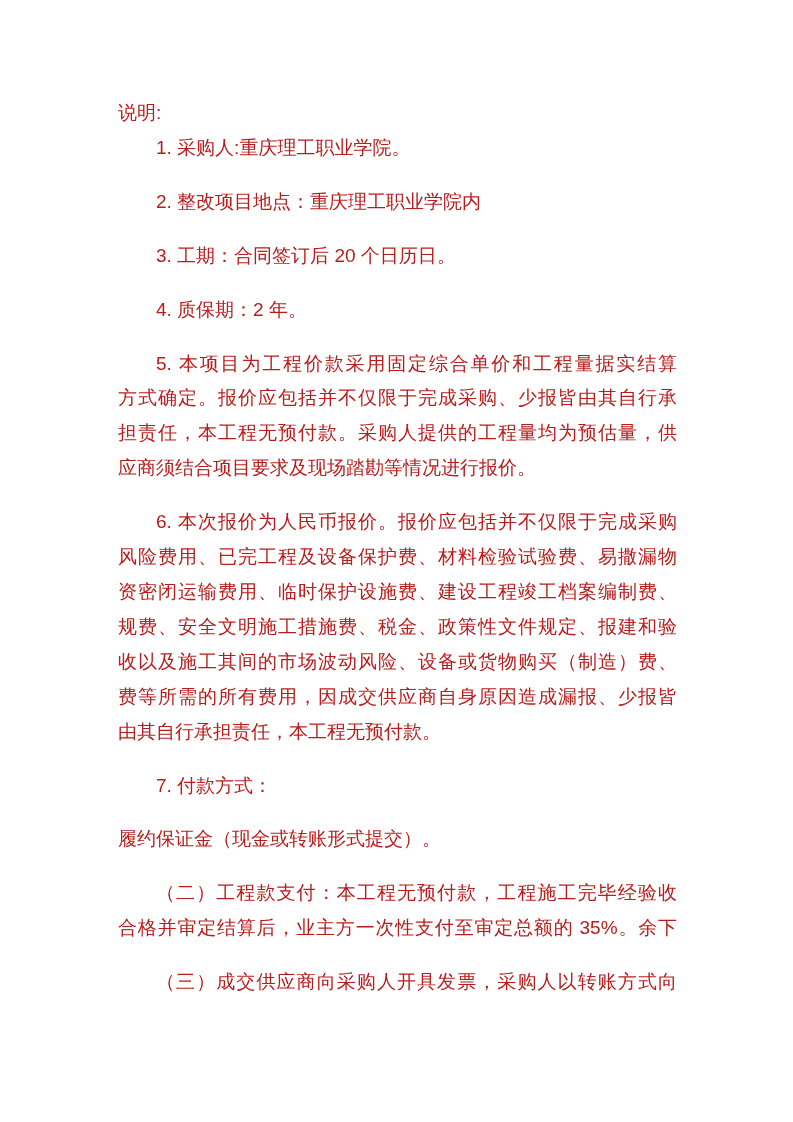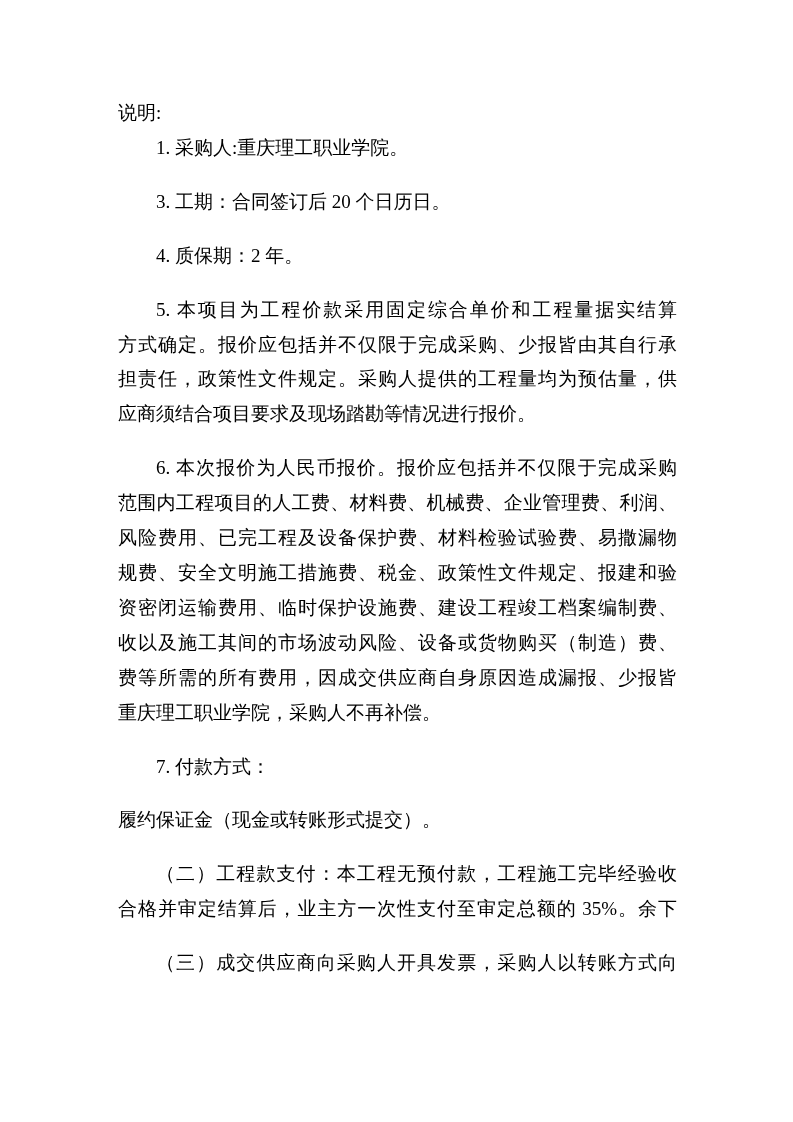--- a/index.html
+++ b/index.html
@@ -6,22 +6,22 @@
     margin: 0;
     padding: 0;
     background: #ffffff;
   }
   .page {
     position: relative;
     width: 793px;
     height: 1038px;
     background: #ffffff;
     overflow: hidden;
-    font-family: Liberation Serif, serif;
-    color: #000000;
+    font-family: Liberation Sans, sans-serif;
+    color: #b91c1c;
     font-size: 19px;
   }
   .content {
     position: absolute;
     left: 118px;
     top: 96px;
     width: 559px;
   }
   .para {
     margin: 0;
@@ -51,50 +51,50 @@
 
     <div class="ln">说明:</div>
 
     <p class="para">
       </p>
       <div class="ln indent">1. 采购人:重庆理工职业学院。</div>
     <p></p>
 
     <p class="para">
       </p>
+      <div class="ln indent">2. 整改项目地点：重庆理工职业学院内</div>
     <p></p>
 
     <p class="para">
       </p>
       <div class="ln indent">3. 工期：合同签订后 20 个日历日。</div>
     <p></p>
 
     <p class="para">
       </p>
       <div class="ln indent">4. 质保期：2 年。</div>
     <p></p>
 
     <p class="para">
       </p>
       <div class="ln j indent">5. 本项目为工程价款采用固定综合单价和工程量据实结算</div>
       <div class="ln j">方式确定。报价应包括并不仅限于完成采购、少报皆由其自行承</div>
-      <div class="ln j">担责任，政策性文件规定。采购人提供的工程量均为预估量，供</div>
+      <div class="ln j">担责任，本工程无预付款。采购人提供的工程量均为预估量，供</div>
       <div class="ln">应商须结合项目要求及现场踏勘等情况进行报价。</div>
     <p></p>
 
     <p class="para">
       </p>
       <div class="ln j indent">6. 本次报价为人民币报价。报价应包括并不仅限于完成采购</div>
-      <div class="ln j">范围内工程项目的人工费、材料费、机械费、企业管理费、利润、</div>
       <div class="ln j">风险费用、已完工程及设备保护费、材料检验试验费、易撒漏物</div>
+      <div class="ln j">资密闭运输费用、临时保护设施费、建设工程竣工档案编制费、</div>
       <div class="ln j">规费、安全文明施工措施费、税金、政策性文件规定、报建和验</div>
-      <div class="ln j">资密闭运输费用、临时保护设施费、建设工程竣工档案编制费、</div>
       <div class="ln j">收以及施工其间的市场波动风险、设备或货物购买（制造）费、</div>
       <div class="ln j">费等所需的所有费用，因成交供应商自身原因造成漏报、少报皆</div>
-      <div class="ln">重庆理工职业学院，采购人不再补偿。</div>
+      <div class="ln">由其自行承担责任，本工程无预付款。</div>
     <p></p>
 
     <p class="para">
       </p>
       <div class="ln indent">7. 付款方式：</div>
     <p></p>
 
     <p class="para">
       </p>
       <div class="ln">履约保证金（现金或转账形式提交）。</div>

